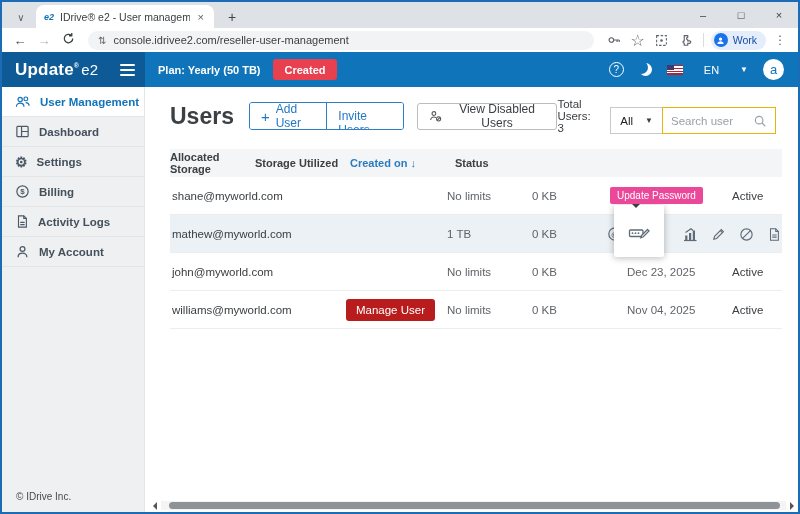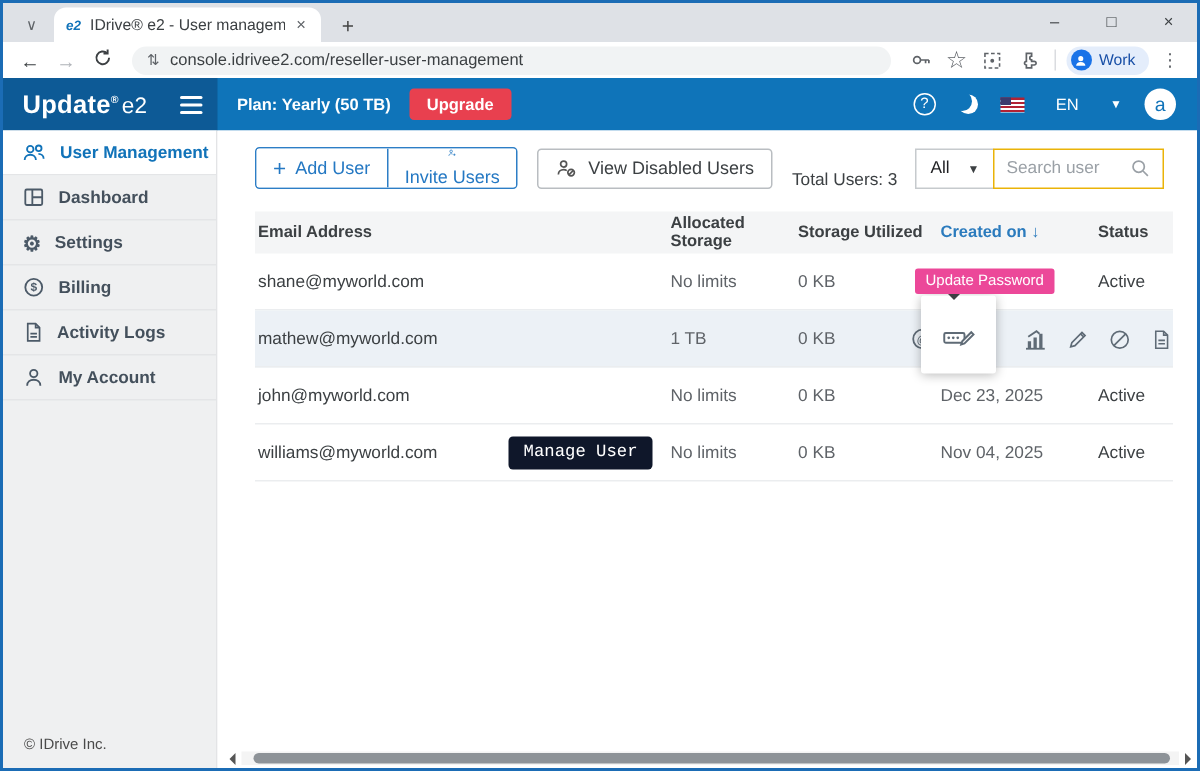--- a/index.html
+++ b/index.html
@@ -82,21 +82,21 @@
   .trow { display:flex; align-items:center; height:38px; border-bottom:1px solid #ebedef; font-size:11.5px; color:#5f6368; position:relative; }
   .trow.hovered { background:#ecf1f6; }
   .c-email { width:277px; padding-left:2px; color:#3c4043; display:flex; align-items:center; }
   .thead .c-email { color:#3c4043; }
   .c-alloc { width:85px; }
   .c-util { width:95px; }
   .c-created { width:105px; }
   .c-status { width:50px; color:#3c4043; }
   .thead .sortable { color:#2b7bbd; cursor:pointer; }
   .sort-arrow { font-size:11px; }
-  .manage-btn { margin-left:auto; margin-right:12px; background:#0f172a; color:#fff; border:none; border-radius:3px; height:22px; padding:0 10px; font-size:11.5px; font-family:Liberation Mono, monospace; cursor:pointer; }
+  .manage-btn { margin-left:auto; margin-right:12px; background:#b91c1c; color:#fff; border:none; border-radius:3px; height:22px; padding:0 10px; font-size:11.5px; font-family:Liberation Sans, sans-serif; cursor:pointer; }
 
   .actions { position:absolute; right:12px; top:0; height:38px; width:163px; display:flex; align-items:center; color:#5f6b76; }
   .actions .sp { width:46px; flex-shrink:0; }
   .actions .act { margin-left:13px; display:flex; align-items:center; cursor:pointer; }
   .actions .act:first-child { margin-left:0; }
   .pw-popup { position:absolute; left:7px; top:-10px; width:50px; height:52px; background:#fff; border-radius:2px; box-shadow:0 1px 7px rgba(0,0,0,.28); display:flex; align-items:center; justify-content:center; z-index:20; color:#5f6b76; cursor:pointer; }
   .tooltip { position:absolute; left:3px; top:-28px; background:#ec4899; color:#fff; font-size:10px; padding:3px 7px; border-radius:2px; white-space:nowrap; z-index:30; }
   .tooltip::after { content:""; position:absolute; left:22px; bottom:-4px; border:4px solid transparent; border-top-color:#3d4043; border-bottom:none; }
 
   
@@ -174,21 +174,21 @@
   <div class="appheader">
     <div class="logo-panel">
       <span class="logo"><span>Update</span><sup>®</sup><span class="e2">e2</span></span>
       <span class="burger">
           <i></i>
           <i></i>
           <i></i>
         </span>
     </div>
     <span class="plan">Plan: Yearly (50 TB)</span>
-    <button class="upgrade">Upgrade</button>
+    <button class="upgrade">Created</button>
     <div class="hdr-right">
       <span class="help-ic">?</span>
       <span class="moon"></span>
       <span class="lang">
         <span class="flag"></span>
         <span>EN</span>
         <span class="caret">▼</span>
       </span>
       <span class="avatar">a</span>
     </div>
@@ -236,20 +236,21 @@
             <circle cx="8" cy="5.3" r="2.6"></circle>
             <path d="M3.3 14c0-2.8 2.1-4.2 4.7-4.2s4.7 1.4 4.7 4.2"></path>
           </svg>
         <span>My Account</span>
       </div>
       <div class="side-footer">© IDrive Inc.</div>
     </div>
 
     <div class="content">
       <div class="topbar">
+        <span class="page-title">Users</span>
         <div class="btn-group">
           <div class="seg">
             <span class="plus">+</span>
             <span>Add User</span>
           </div>
           <div class="seg">
             <svg width="15" height="14" viewBox="0 0 16 16" fill="none" stroke="currentColor" stroke-width="1.3">
                 <circle cx="6" cy="5" r="2.3"></circle>
                 <path d="M2 13c0-2.3 1.8-3.7 4-3.7 1 0 1.9.3 2.6.8"></path>
                 <path d="M11.8 9v4M9.8 11h4"></path>
@@ -277,21 +278,20 @@
             <svg width="14" height="14" viewBox="0 0 16 16" fill="none" stroke="#9aa0a6" stroke-width="1.3">
                 <circle cx="7" cy="7" r="4.3"></circle>
                 <path d="M10.3 10.3L14 14"></path>
               </svg>
           </div>
         </div>
       </div>
 
       <div class="table">
         <div class="thead">
-          <div class="c-email">Email Address</div>
           <div class="c-alloc">Allocated Storage</div>
           <div class="c-util">Storage Utilized</div>
           <div class="c-created sortable"><span>Created on</span> <span class="sort-arrow">↓</span></div>
           <div class="c-status">Status</div>
         </div>
 
         <div class="trow">
           <div class="c-email">shane@myworld.com</div>
           <div class="c-alloc">No limits</div>
           <div class="c-util">0 KB</div>

